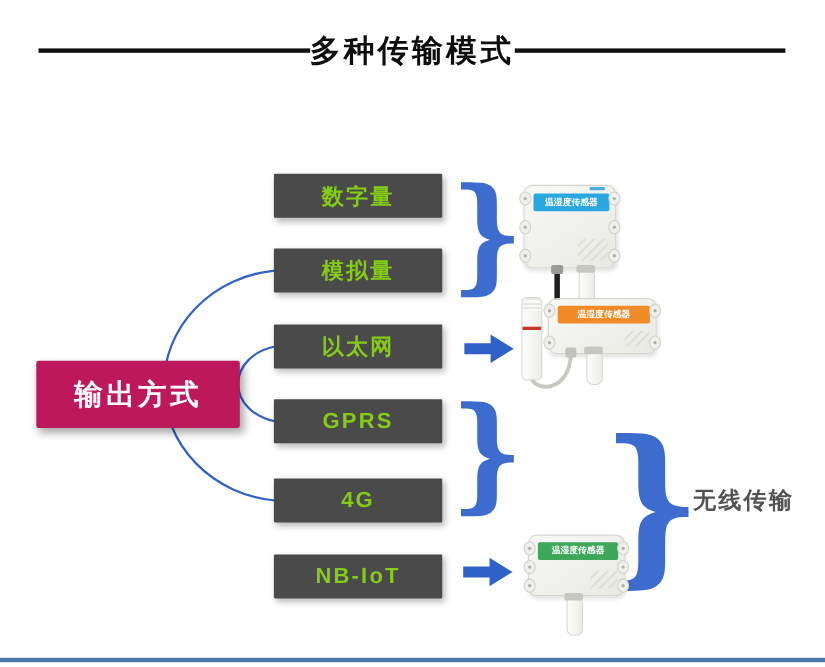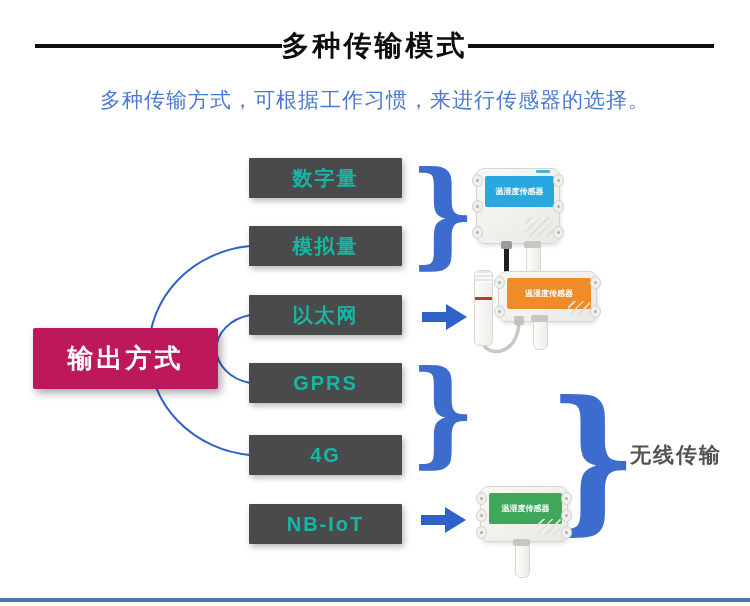--- a/index.html
+++ b/index.html
@@ -28,21 +28,21 @@
   
   .output-box{
     position:absolute; left:33px; top:328px; width:185px; height:61px;
     background:#be185d; color:#ffffff; z-index:3;
     display:flex; align-items:center; justify-content:center;
     font-size:26px; font-weight:bold; letter-spacing:3px;
     box-shadow:3px 4px 8px rgba(0,0,0,0.35); border-radius:2px;
   }
   .mode-box{
     position:absolute; left:249px; width:153px; height:40px;
-    background:#4a4a4a; color:#14b8a6; z-index:3;
+    background:#4a4a4a; color:#84cc16; z-index:3;
     display:flex; align-items:center; justify-content:center;
     font-size:20px; font-weight:bold; letter-spacing:2px;
     box-shadow:2px 3px 6px rgba(0,0,0,0.28); border-radius:1px;
   }
   
   .brace{
     position:absolute; z-index:2; color:#3c6cce;
     font-family:"DejaVu Serif","Liberation Serif",serif; font-weight:bold;
     display:flex; align-items:center; justify-content:center;
   }
@@ -57,21 +57,21 @@
   }
   
   .sensor{position:absolute; z-index:2;}
   .sensor-body{
     position:absolute; z-index:1;
     background:linear-gradient(145deg,#f8f8f6,#e9e9e4);
     border:1px solid #d6d6d0; border-radius:8px;
     box-shadow:1px 2px 4px rgba(0,0,0,0.12);
   }
   .band{
-    position:absolute; left:8px; right:5px; top:7px; height:31px;
+    position:absolute; left:8px; right:5px; top:7px; height:16px;
     border-radius:2px; color:#ffffff; font-size:8px; font-weight:bold;
     display:flex; align-items:center; justify-content:center;
     letter-spacing:0; line-height:1; overflow:hidden; white-space:nowrap;
   }
   .band-blue{background:#29a7e0;}
   .band-orange{background:#f08c28;}
   .band-green{background:#3fa75a;}
   .tab{
     position:absolute; width:9px; height:11px;
     background:#efefeb; border:1px solid #d2d2cc; border-radius:50%;
@@ -143,21 +143,20 @@
 <body>
 
 <div class="canvas">
 
   <div class="header">
     <span class="hline"></span>
     <h1 class="title">多种传输模式</h1>
     <span class="hline"></span>
   </div>
 
-  <p class="subtitle">多种传输方式，可根据工作习惯，来进行传感器的选择。</p>
 
   <svg class="connectors" width="750" height="606" viewBox="0 0 750 606" fill="none">
     <path d="M 250 246 A 112 105 0 0 0 250 455" stroke="#2f62c8" stroke-width="2"></path>
     <path d="M 250 315 A 44 35 0 0 0 250 383" stroke="#2f62c8" stroke-width="2"></path>
   </svg>
 
   <div class="output-box">
     <span>输出方式</span>
   </div>
 

